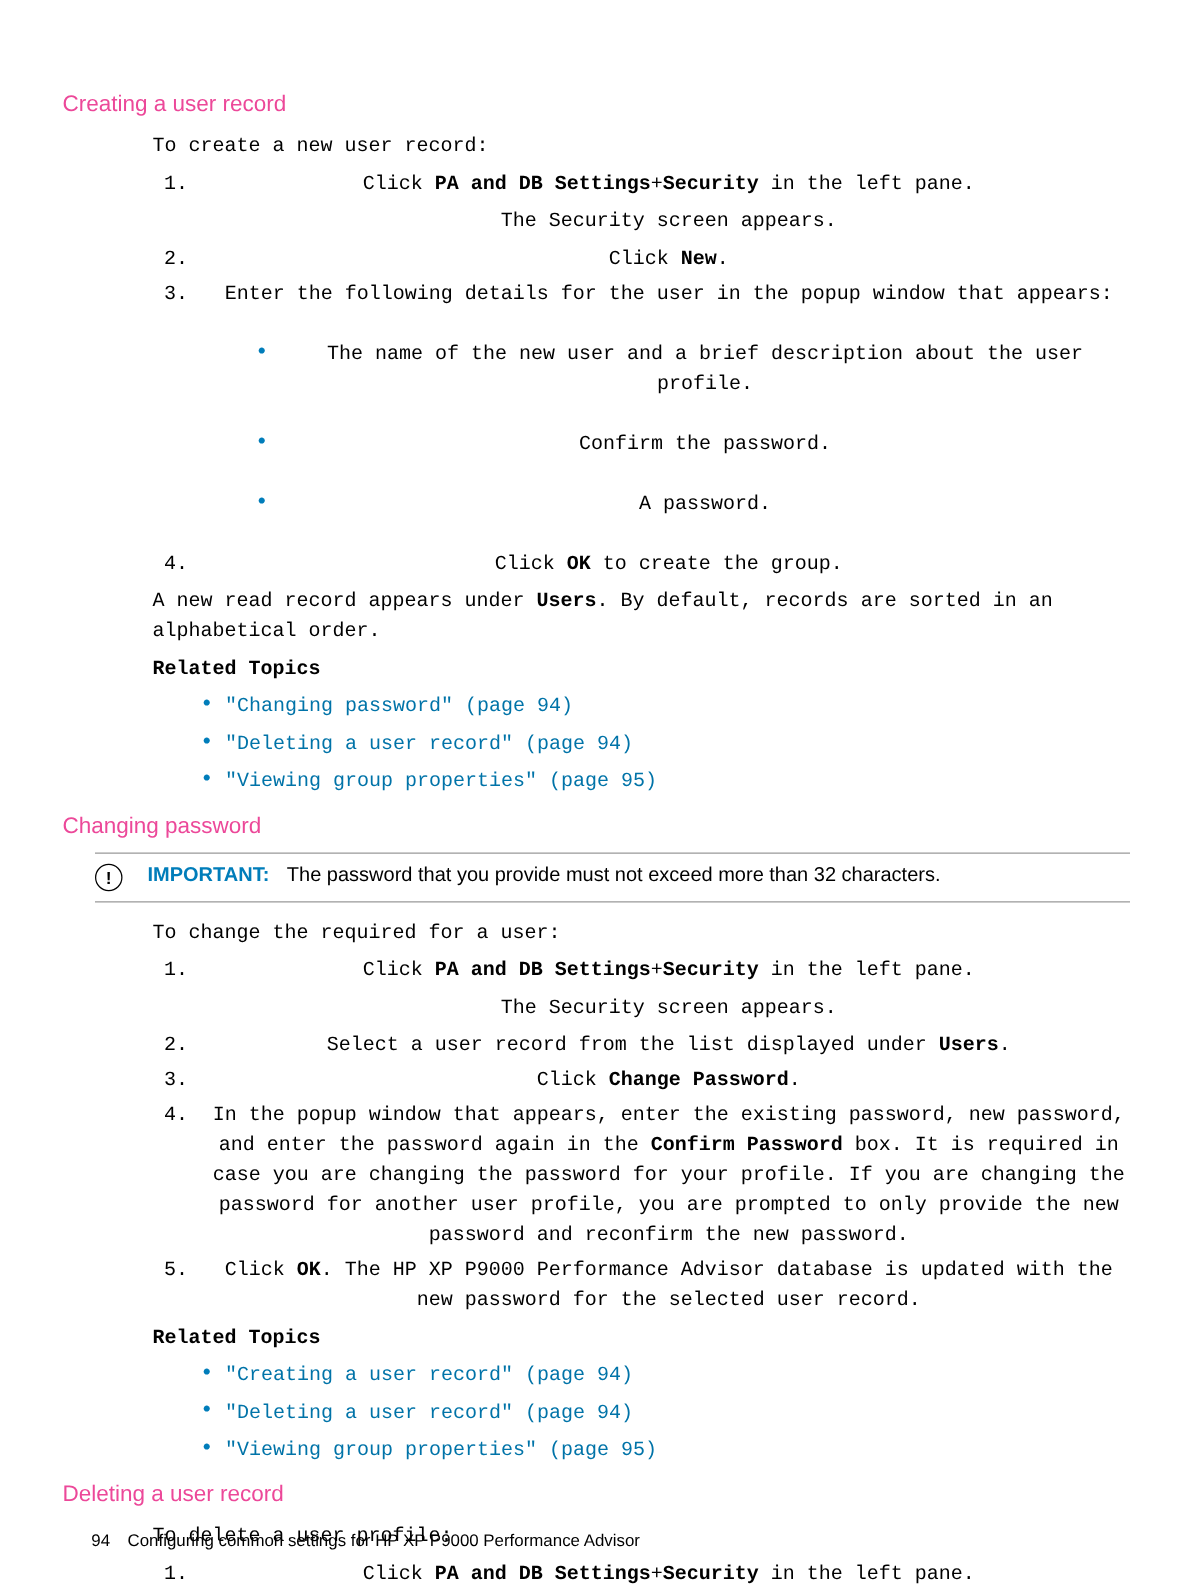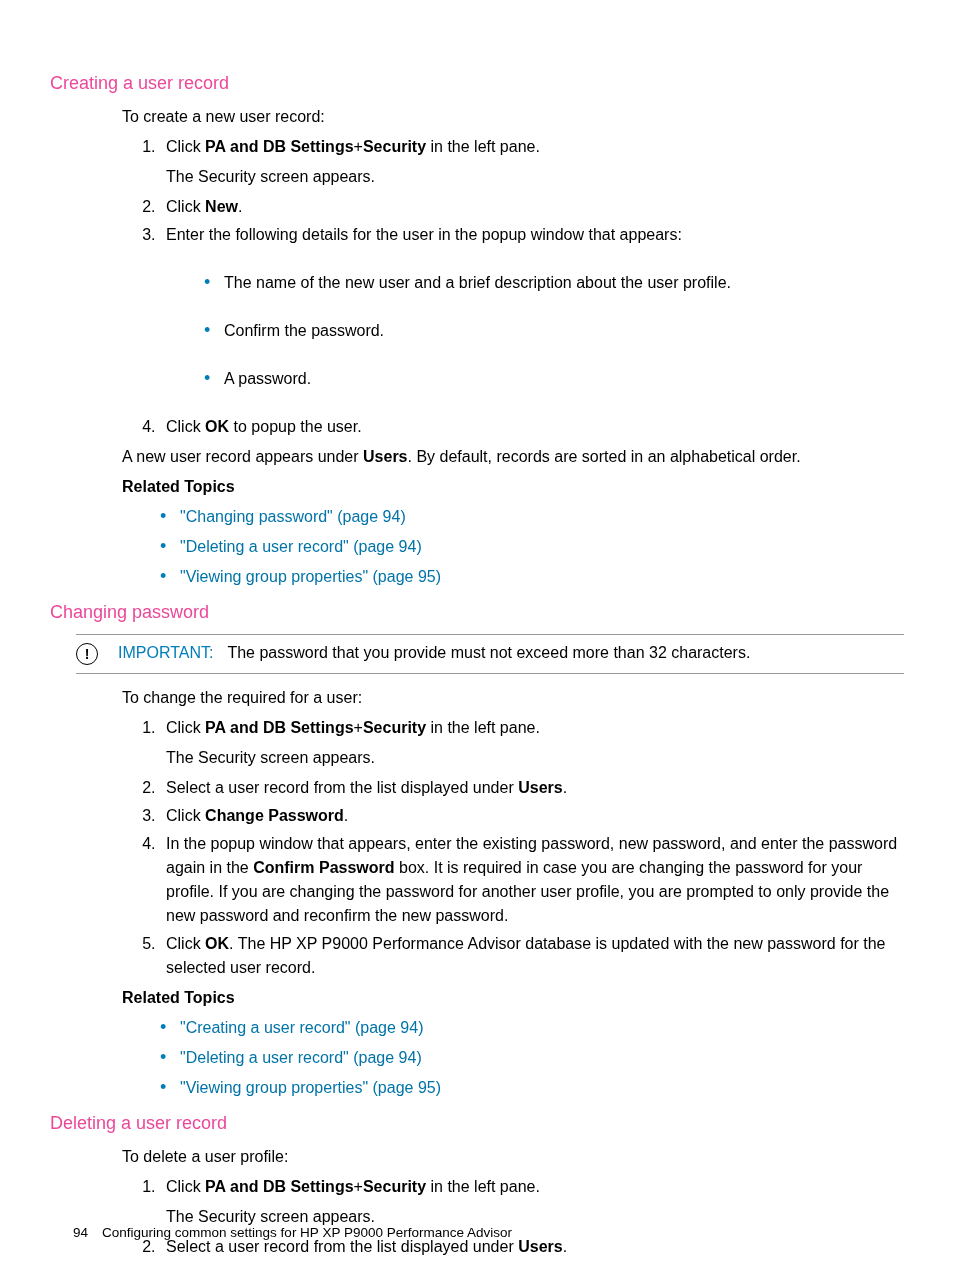--- a/index.html
+++ b/index.html
@@ -13,25 +13,27 @@
     box-sizing: border-box;
   }
   .section-heading {
     color: #ec4899;
     font-size: 18px;
     font-weight: normal;
     margin: 10px 0 8px 0;
   }
   .body-indent {
     margin-left: 72px;
+    font-family: Liberation Mono, monospace;
   }
   p { margin: 6px 0; }
   ol {
     margin: 6px 0;
     padding-left: 38px;
+    text-align: center;
   }
   ol > li {
     padding-left: 6px;
     margin: 4px 0;
   }
   ul.inner {
     list-style: none;
     padding-left: 38px;
     margin: 6px 0;
   }
@@ -85,21 +87,21 @@
     border: 1.8px solid #000;
     border-radius: 50%;
     font-weight: bold;
     font-size: 14px;
     text-align: center;
     line-height: 20px;
     margin: 2px 20px 0 0;
     flex-shrink: 0;
   }
   .note-label {
-    font-weight: normal;
+    font-weight: bold;
     color: #007dba;
     margin-right: 14px;
   }
   .footer {
     position: fixed;
     bottom: 28px;
     left: 50px;
     font-size: 13.5px;
   }
   .footer-page {
@@ -123,25 +125,25 @@
     </li>
     <li>
       <span>Enter the following details for the user in the popup window that appears:</span>
       <ul class="inner">
         <li>The name of the new user and a brief description about the user profile.</li>
         <li>Confirm the password.</li>
         <li>A password.</li>
       </ul>
     </li>
     <li>
-      <span>Click </span><span class="bold">OK</span><span> to popup the user.</span>
+      <span>Click </span><span class="bold">OK</span><span> to create the group.</span>
     </li>
   </ol>
   <p>
-    <span>A new user record appears under </span><span class="bold">Users</span><span>. By default, records are sorted in an alphabetical order.</span>
+    <span>A new read record appears under </span><span class="bold">Users</span><span>. By default, records are sorted in an alphabetical order.</span>
   </p>
   <p class="bold">Related Topics</p>
   <ul class="related">
     <li><a class="link">"Changing password" (page 94)</a></li>
     <li><a class="link">"Deleting a user record" (page 94)</a></li>
     <li><a class="link">"Viewing group properties" (page 95)</a></li>
   </ul>
 </div>
 
 <div class="section-heading">Changing password</div>

